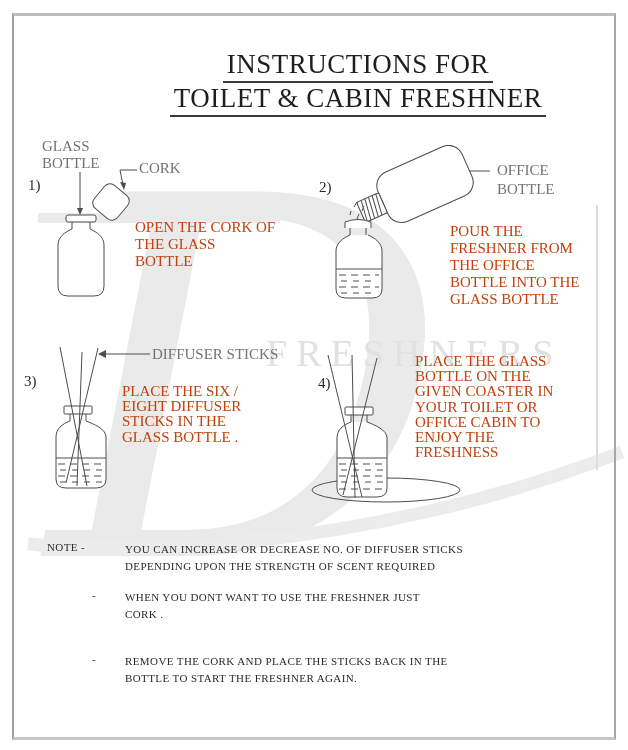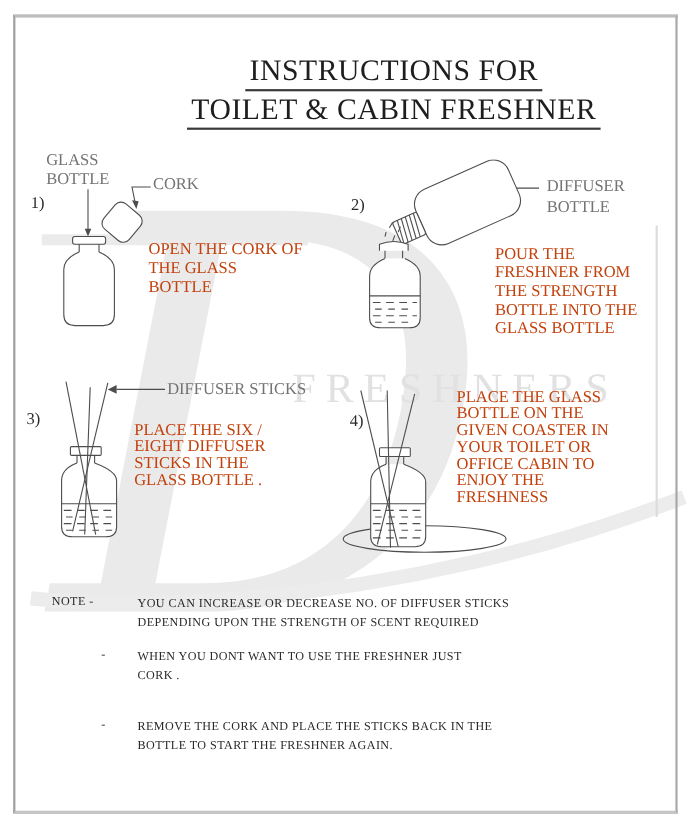--- a/index.html
+++ b/index.html
@@ -84,21 +84,21 @@
     </svg>
 
     <div class="stext lh17" style="left:135px;top:219px">
       <div>OPEN THE CORK OF</div>
       <div>THE GLASS</div>
       <div>BOTTLE</div>
     </div>
 
     <div class="stepnum" style="left:319px;top:179px">2)</div>
     <div class="dlabel" style="left:497px;top:161px;line-height:19px">
-      <div>DIFFUSER</div>
+      <div>OFFICE</div>
       <div>BOTTLE</div>
     </div>
 
     <svg class="art" style="left:330px;top:145px" width="165" height="160" viewBox="0 0 165 160">
       <line x1="160" y1="26" x2="126" y2="26"></line>
       <polygon class="arr" points="118,26 126,22 126,30"></polygon>
       <g transform="rotate(-24 95 39)">
         <rect class="wht" x="49" y="12" width="92" height="54" rx="15"></rect>
         <rect class="wht" x="25" y="28" width="24" height="22" rx="2"></rect>
         <line x1="30" y1="28" x2="27" y2="50"></line>
@@ -119,21 +119,21 @@
       <line x1="6" y1="124" x2="52" y2="124"></line>
       <line x1="9" y1="130" x2="49" y2="130" stroke-dasharray="7 5"></line>
       <line x1="11" y1="136" x2="47" y2="136" stroke-dasharray="6 6"></line>
       <line x1="9" y1="142" x2="49" y2="142" stroke-dasharray="7 5"></line>
       <line x1="11" y1="148" x2="47" y2="148" stroke-dasharray="6 6"></line>
     </svg>
 
     <div class="stext lh17" style="left:450px;top:223px">
       <div>POUR THE</div>
       <div>FRESHNER FROM</div>
-      <div>THE STRENGTH</div>
+      <div>THE OFFICE</div>
       <div>BOTTLE INTO THE</div>
       <div>GLASS BOTTLE</div>
     </div>
 
     <div class="stepnum" style="left:24px;top:373px">3)</div>
     <div class="dlabel" style="left:152px;top:346px">DIFFUSER STICKS</div>
 
     <svg class="art" style="left:20px;top:330px" width="250" height="170" viewBox="0 0 250 170">
       <line x1="130" y1="24" x2="86" y2="24"></line>
       <polygon class="arr" points="78,24 86,20 86,28"></polygon>

